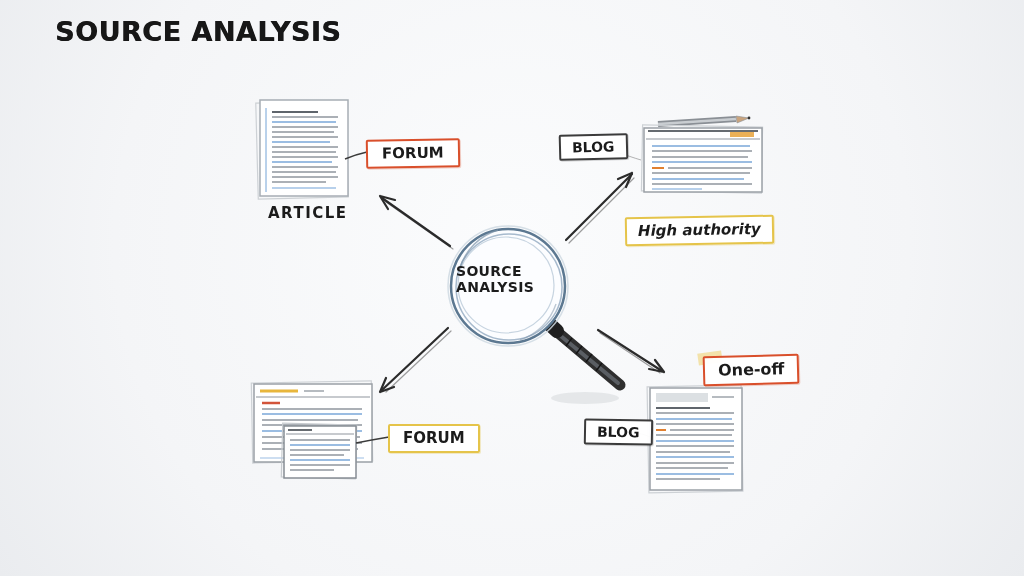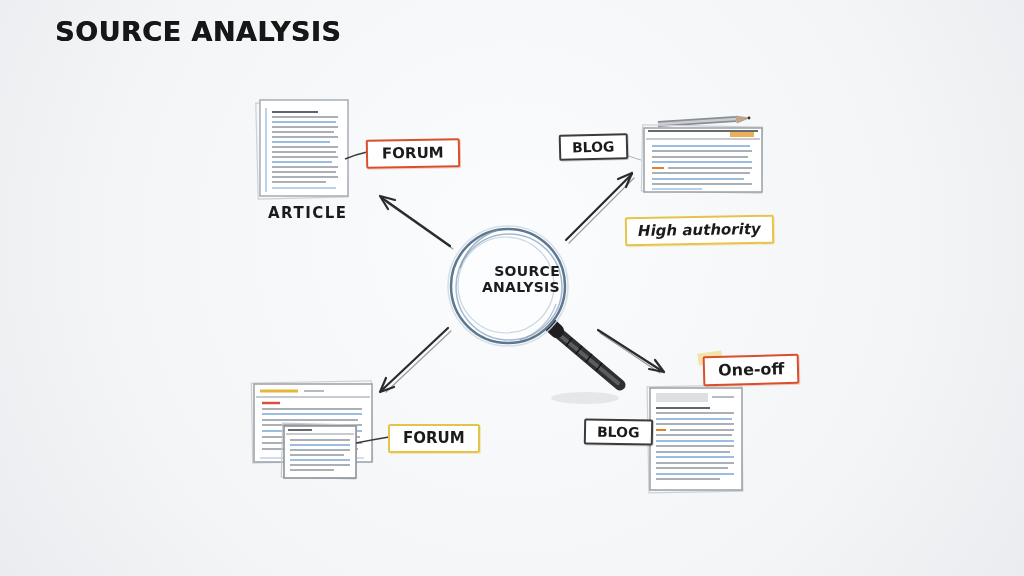--- a/index.html
+++ b/index.html
@@ -9,21 +9,21 @@
     background:radial-gradient(circle at 50% 42%, #fbfcfd 0%, #f4f5f7 65%, #eaecef 100%);
   }
   .stage{position:absolute;inset:0;width:842px;height:576px;}
   svg.canvas{position:absolute;top:0;left:0;z-index:1;}
   .lbl{position:absolute;z-index:2;color:#1b1b1b;font-weight:700;white-space:nowrap;line-height:1;}
   .box{background:rgba(255,255,255,.96);display:inline-flex;align-items:center;justify-content:center;border-radius:2px;}
   .box-red{border:2px solid #d94f2b;box-shadow:1px 1px 0 rgba(217,79,43,.25);}
   .box-yellow{border:2px solid #e5c44a;box-shadow:1px 1px 0 rgba(229,196,74,.3);}
   .box-ink{border:2px solid #3b3b3b;box-shadow:1px 1px 0 rgba(0,0,0,.15);}
   .title{font-size:27px;font-weight:800;letter-spacing:.5px;color:#171717;text-shadow:.6px 0 0 #171717;}
-  .center-label{text-align:right;font-size:14px;line-height:16px;letter-spacing:.3px;color:#1c1c1c;}
+  .center-label{text-align:left;font-size:14px;line-height:16px;letter-spacing:.3px;color:#1c1c1c;}
   .plain{letter-spacing:1.5px;}
 </style>
 </head>
 <body>
 
 <div class="stage">
 
   <svg class="canvas" width="1024" height="576" viewBox="0 0 1024 576">
 
     <g>

